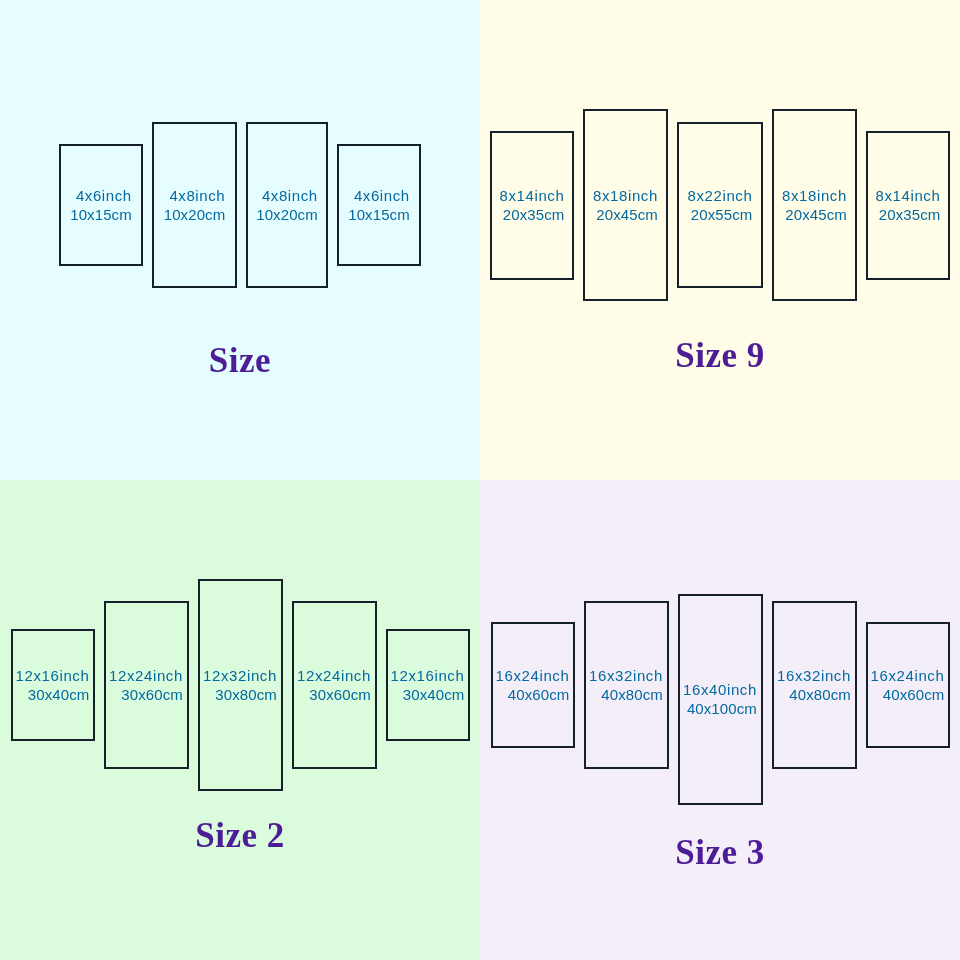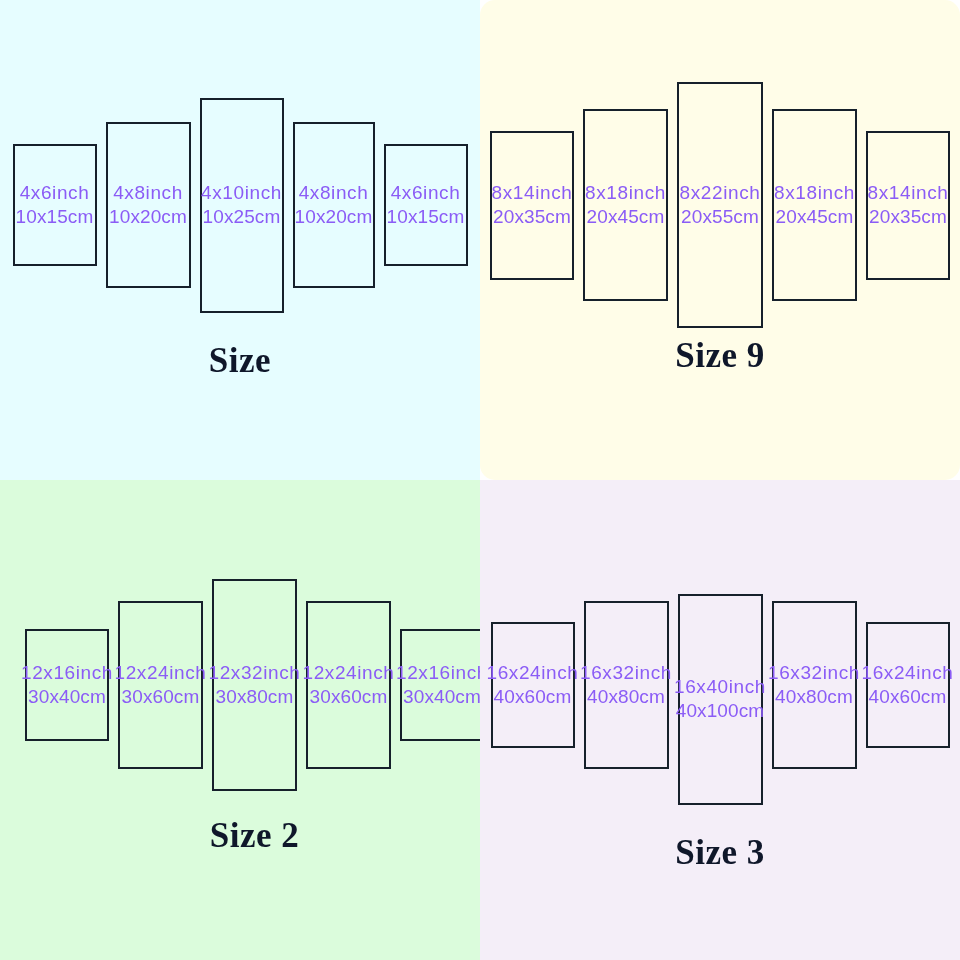--- a/index.html
+++ b/index.html
@@ -40,34 +40,34 @@
     align-items:center;
     justify-content:center;
     flex:0 0 auto;
   }
   .panel-label{
     position:absolute;
     left:50%;
     top:50%;
     transform:translate(-50%,-50%);
     white-space:nowrap;
-    text-align:center;
-    color:#8b5cf6;
-    font-size:19px;
+    text-align:right;
+    color:#0369a1;
+    font-size:15px;
     line-height:1.28;
     letter-spacing:.1px;
     font-weight:400;
   }
   .panel-label .ln{display:block;}
   .panel-label .ln-in{letter-spacing:.6px;}
   .quad-title{
     position:absolute;
     left:0;right:0;
     text-align:center;
-    color:#0f172a;
+    color:#4c1d95;
     font-family:"Liberation Serif", serif;
     font-weight:700;
     font-size:35px;
     letter-spacing:.5px;
     line-height:1;
   }
 </style>
 </head>
 <body>
 
@@ -79,77 +79,71 @@
             <span class="ln ln-in">4x6inch</span>
             <span class="ln">10x15cm</span>
           </div>
         </div>
         <div class="panel" style="width: 85px; height: 166px;">
           <div class="panel-label">
             <span class="ln ln-in">4x8inch</span>
             <span class="ln">10x20cm</span>
           </div>
         </div>
-        <div class="panel" style="width: 84px; height: 215px;">
-          <div class="panel-label">
-            <span class="ln ln-in">4x10inch</span>
-            <span class="ln">10x25cm</span>
-          </div>
-        </div>
         <div class="panel" style="width: 82px; height: 166px;">
           <div class="panel-label">
             <span class="ln ln-in">4x8inch</span>
             <span class="ln">10x20cm</span>
           </div>
         </div>
         <div class="panel" style="width: 84px; height: 122px;">
           <div class="panel-label">
             <span class="ln ln-in">4x6inch</span>
             <span class="ln">10x15cm</span>
           </div>
         </div>
       </div>
       <div class="quad-title" style="top: 343px;">Size</div>
     </div>
-    <div class="quadrant" style="background: rgb(255, 253, 232); border-radius: 15px;">
+    <div class="quadrant" style="background: rgb(255, 253, 232);">
       <div class="panel-row">
         <div class="panel" style="width: 84px; height: 149px;">
           <div class="panel-label">
             <span class="ln ln-in">8x14inch</span>
             <span class="ln">20x35cm</span>
           </div>
         </div>
         <div class="panel" style="width: 85px; height: 192px;">
           <div class="panel-label">
             <span class="ln ln-in">8x18inch</span>
             <span class="ln">20x45cm</span>
           </div>
         </div>
-        <div class="panel" style="width: 86px; height: 246px;">
+        <div class="panel" style="width: 86px; height: 166px;">
           <div class="panel-label">
             <span class="ln ln-in">8x22inch</span>
             <span class="ln">20x55cm</span>
           </div>
         </div>
         <div class="panel" style="width: 85px; height: 192px;">
           <div class="panel-label">
             <span class="ln ln-in">8x18inch</span>
             <span class="ln">20x45cm</span>
           </div>
         </div>
         <div class="panel" style="width: 84px; height: 149px;">
           <div class="panel-label">
             <span class="ln ln-in">8x14inch</span>
             <span class="ln">20x35cm</span>
           </div>
         </div>
       </div>
       <div class="quad-title" style="top: 338px;">Size 9</div>
     </div>
-    <div class="quadrant" style="background: rgb(219, 252, 220); padding-left: 29px;">
+    <div class="quadrant" style="background: rgb(219, 252, 220);">
       <div class="panel-row">
         <div class="panel" style="width: 84px; height: 112px;">
           <div class="panel-label">
             <span class="ln ln-in">12x16inch</span>
             <span class="ln">30x40cm</span>
           </div>
         </div>
         <div class="panel" style="width: 85px; height: 168px;">
           <div class="panel-label">
             <span class="ln ln-in">12x24inch</span>

